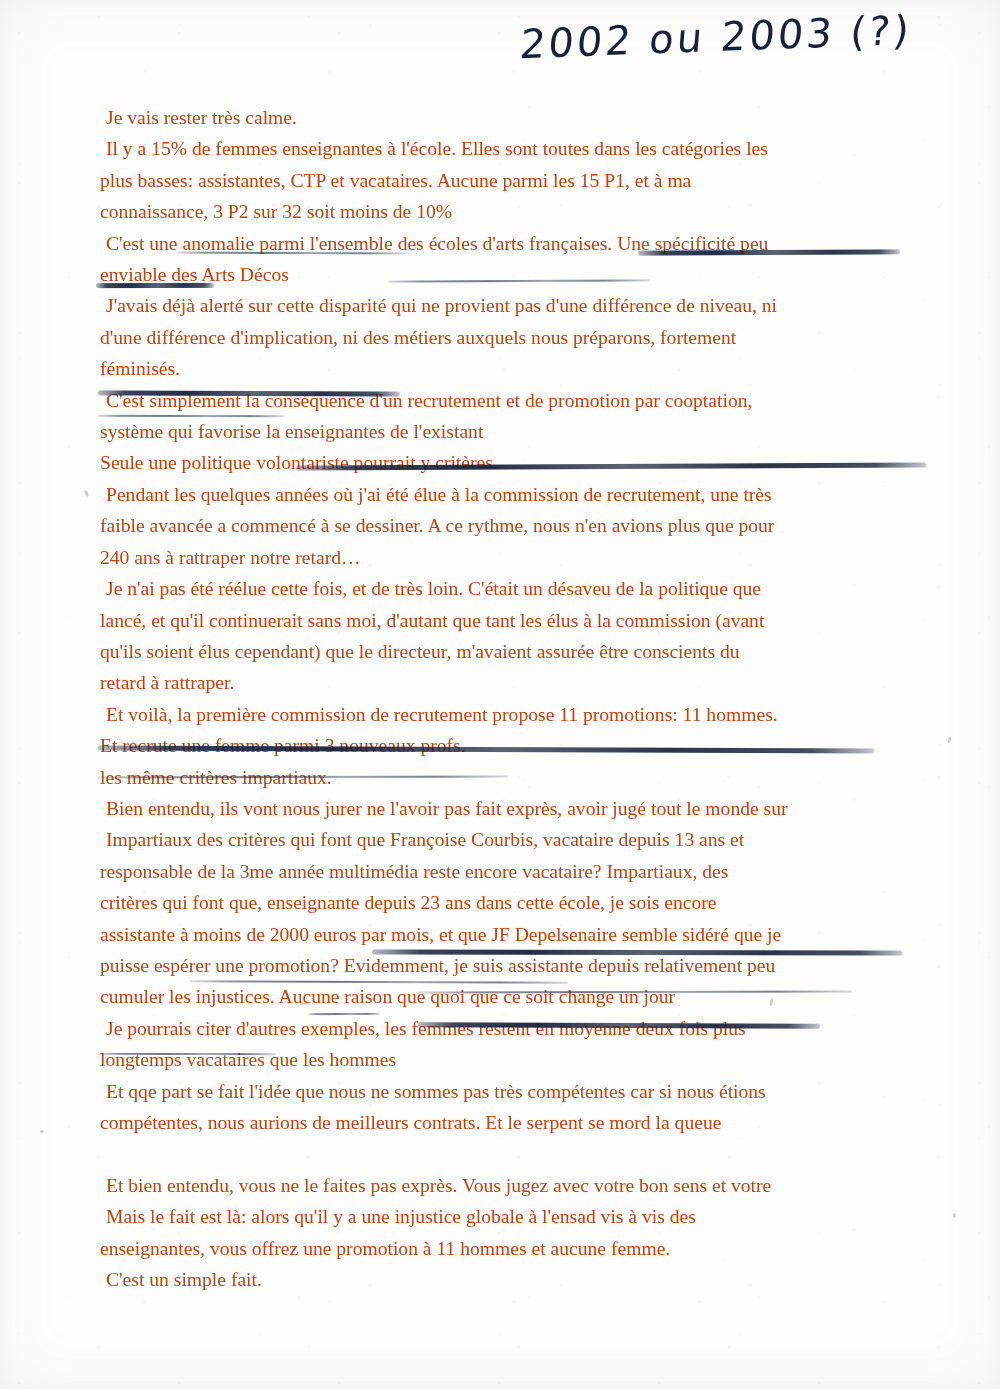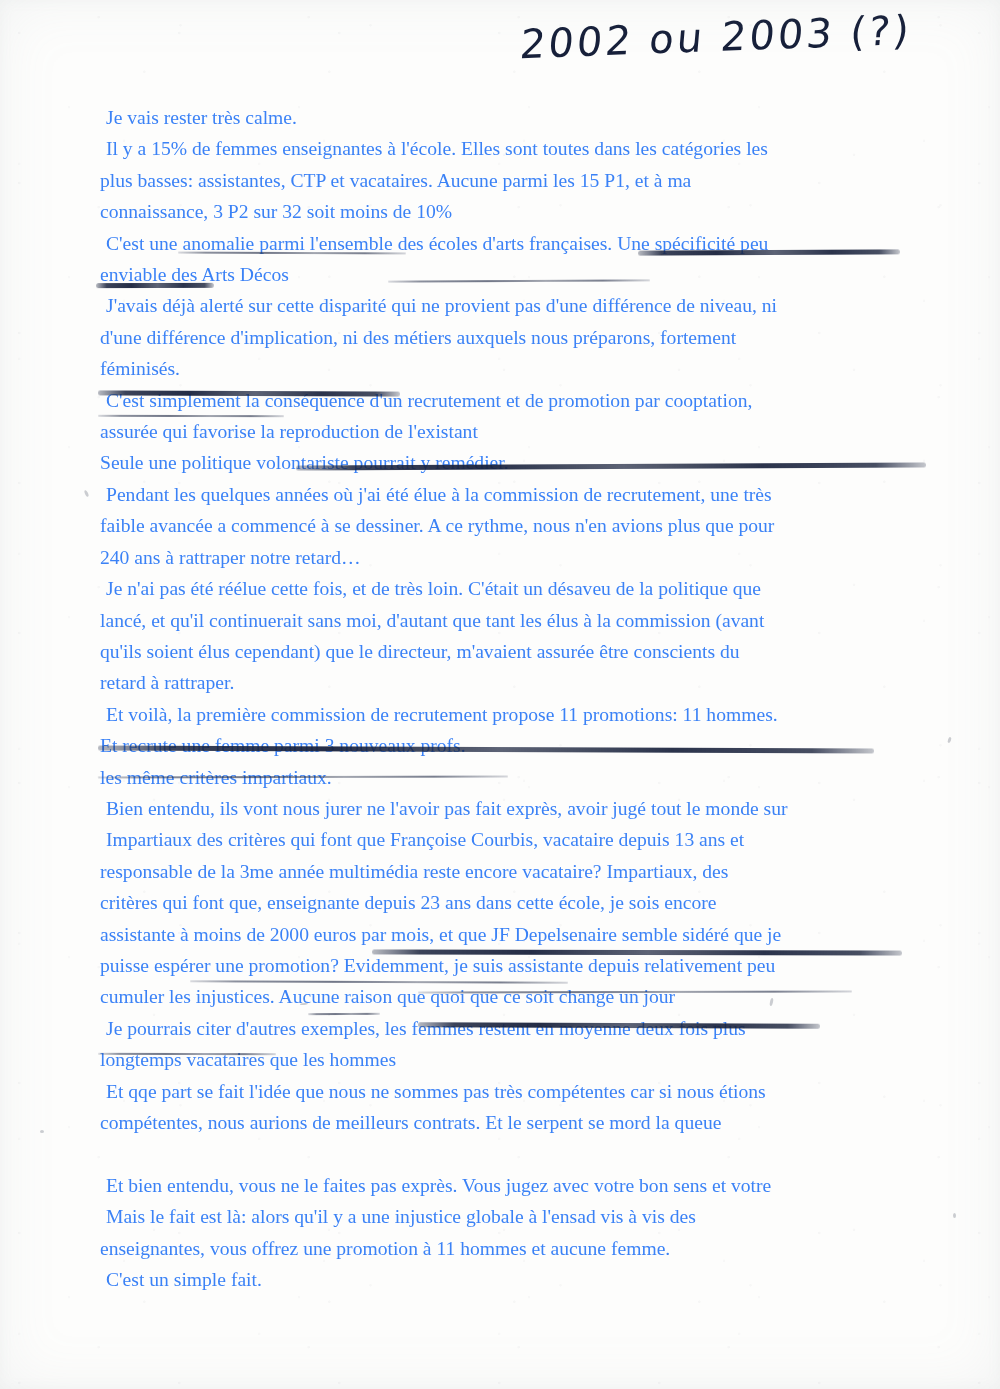--- a/index.html
+++ b/index.html
@@ -56,21 +56,21 @@
     white-space: nowrap;
     font-weight: 500;
   }
 
   
   #body-text {
     position: absolute;
     left: 100px;
     top: 102px;
     width: 800px;
-    color: #3b82f6;
+    color: #c2410c;
     font-size: 19.6px;
     line-height: 31.4px;
   }
   .line {
     position: relative;
     white-space: nowrap;
     display: block;
   }
   .line.indent { padding-left: 6px; }
   .line.blank { visibility: hidden; }
@@ -142,22 +142,22 @@
     <span class="line indent">Je vais rester très calme.</span>
     <span class="line indent">Il y a 15% de femmes enseignantes à l'école. Elles sont toutes dans les catégories les</span>
     <span class="line">plus basses: assistantes, CTP et vacataires. Aucune parmi les 15 P1, et à ma</span>
     <span class="line">connaissance, 3 P2 sur 32 soit moins de 10%</span>
     <span class="line indent">C'est une anomalie parmi l'ensemble des écoles d'arts françaises. Une spécificité peu</span>
     <span class="line">enviable des Arts Décos</span>
     <span class="line indent">J'avais déjà alerté sur cette disparité qui ne provient pas d'une différence de niveau, ni</span>
     <span class="line">d'une différence d'implication, ni des métiers auxquels nous préparons, fortement</span>
     <span class="line">féminisés.</span>
     <span class="line indent">C'est simplement la conséquence d'un recrutement et de promotion par cooptation,</span>
-    <span class="line">assurée qui favorise la reproduction de l'existant</span>
-    <span class="line">Seule une politique volontariste pourrait y remédier.</span>
+    <span class="line">système qui favorise la enseignantes de l'existant</span>
+    <span class="line">Seule une politique volontariste pourrait y critères.</span>
     <span class="line indent">Pendant les quelques années où j'ai été élue à la commission de recrutement, une très</span>
     <span class="line">faible avancée a commencé à se dessiner. A ce rythme, nous n'en avions plus que pour</span>
     <span class="line">240 ans à rattraper notre retard…</span>
     <span class="line indent">Je n'ai pas été réélue cette fois, et de très loin. C'était un désaveu de la politique que</span>
     <span class="line">lancé, et qu'il continuerait  sans moi, d'autant que tant les élus à la commission (avant</span>
     <span class="line">qu'ils soient élus cependant) que le directeur, m'avaient assurée être conscients du</span>
     <span class="line">retard à rattraper.</span>
     <span class="line indent">Et voilà, la première commission de recrutement propose 11 promotions: 11 hommes.</span>
     <span class="line">Et recrute une femme parmi 3 nouveaux profs.</span>
     <span class="line">les même critères impartiaux.</span>

